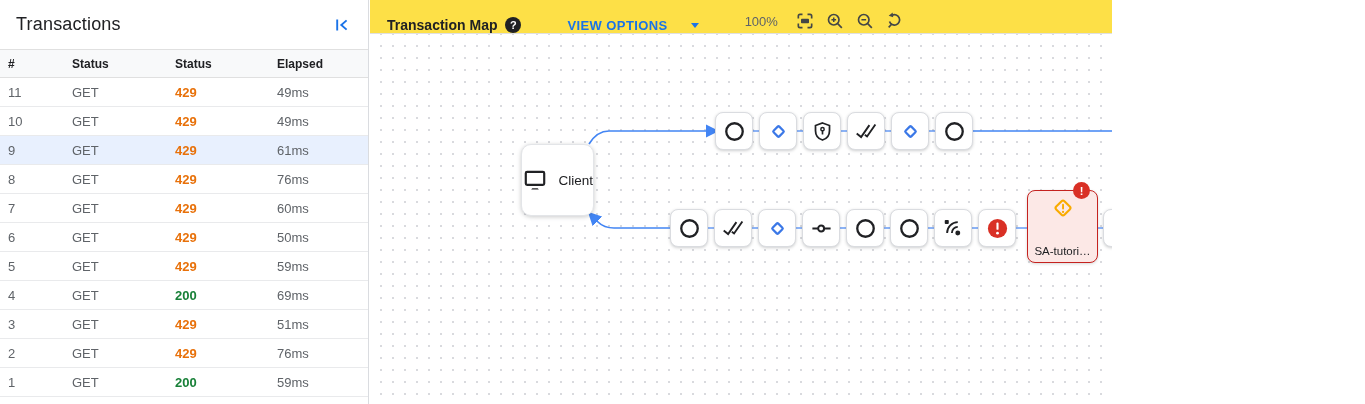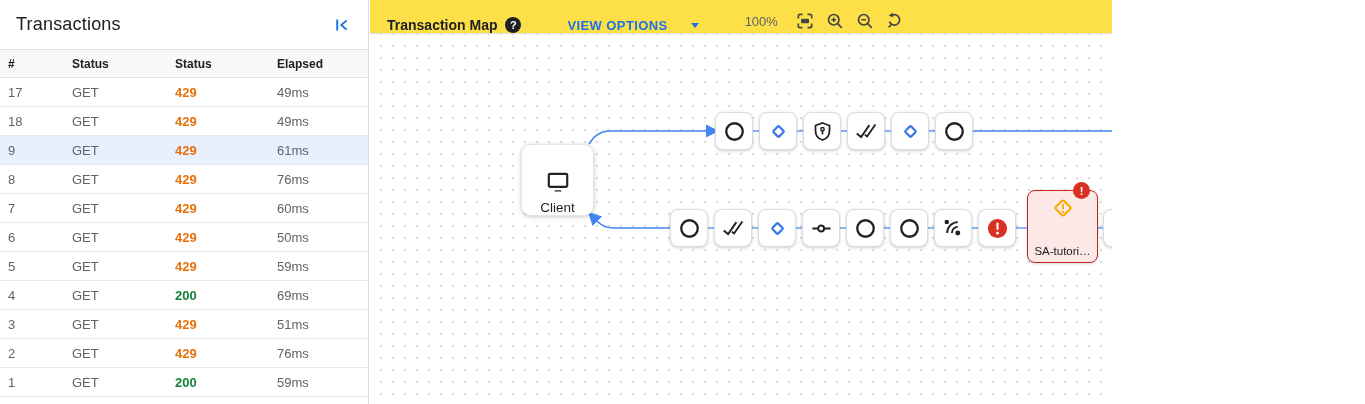--- a/index.html
+++ b/index.html
@@ -39,22 +39,22 @@
   .icon-btn { background:none; border:none; padding:2px; margin:0 3px; cursor:pointer; display:flex; align-items:center; }
   .zoom-group { padding-right:12px; }
 
   
   .canvas { position:relative; width:995px; height:370px; background-color:#fff;
             background-image:radial-gradient(circle, #d9dade 1.1px, transparent 1.4px);
             background-size:12px 12px; background-position:5px 6px; overflow:hidden; }
   .edges { position:absolute; left:0; top:0; pointer-events:none; }
 
   .big-node { position:absolute; background:#fff; border:1px solid #e3e5e8; border-radius:10px;
-              box-shadow:0 1px 4px rgba(60,64,67,.28); display:flex; flex-direction:column;
-              align-items:center; justify-content:flex-end; gap:5px; cursor:pointer; }
+              box-shadow:0 1px 4px rgba(60,64,67,.28); display:flex; flex-direction:row;
+              align-items:center; justify-content:space-between; gap:5px; cursor:pointer; }
   .big-node .nlabel { font-size:13.5px; color:#202124; }
 
   .mini-node { position:absolute; width:38px; height:38px; background:#fff; border:1px solid #dadce0;
                border-radius:8px; box-shadow:0 1px 3px rgba(60,64,67,.25); display:flex;
                align-items:center; justify-content:center; cursor:pointer; }
 
   .error-node { position:absolute; background:#fce8e6; border:1px solid #c5221f; border-radius:8px;
                 box-shadow:0 1px 3px rgba(60,64,67,.2); display:flex; flex-direction:column;
                 align-items:center; justify-content:center; gap:5px; cursor:pointer; }
   .error-node .nlabel { font-size:11.5px; color:#202124; max-width:62px; white-space:nowrap;
@@ -80,27 +80,27 @@
       </span>
     </div>
     <div class="thead">
       <span>#</span>
       <span>Status</span>
       <span>Status</span>
       <span>Elapsed</span>
     </div>
     <div id="rows">
         <div class="trow">
-          <span class="c-id">17</span>
+          <span class="c-id">11</span>
           <span class="c-method">GET</span>
           <span class="c-status" style="color: rgb(232, 113, 10);">429</span>
           <span class="c-elapsed">49ms</span>
         </div>
         <div class="trow">
-          <span class="c-id">18</span>
+          <span class="c-id">10</span>
           <span class="c-method">GET</span>
           <span class="c-status" style="color: rgb(232, 113, 10);">429</span>
           <span class="c-elapsed">49ms</span>
         </div>
         <div class="trow selected">
           <span class="c-id">9</span>
           <span class="c-method">GET</span>
           <span class="c-status" style="color: rgb(232, 113, 10);">429</span>
           <span class="c-elapsed">61ms</span>
         </div>

